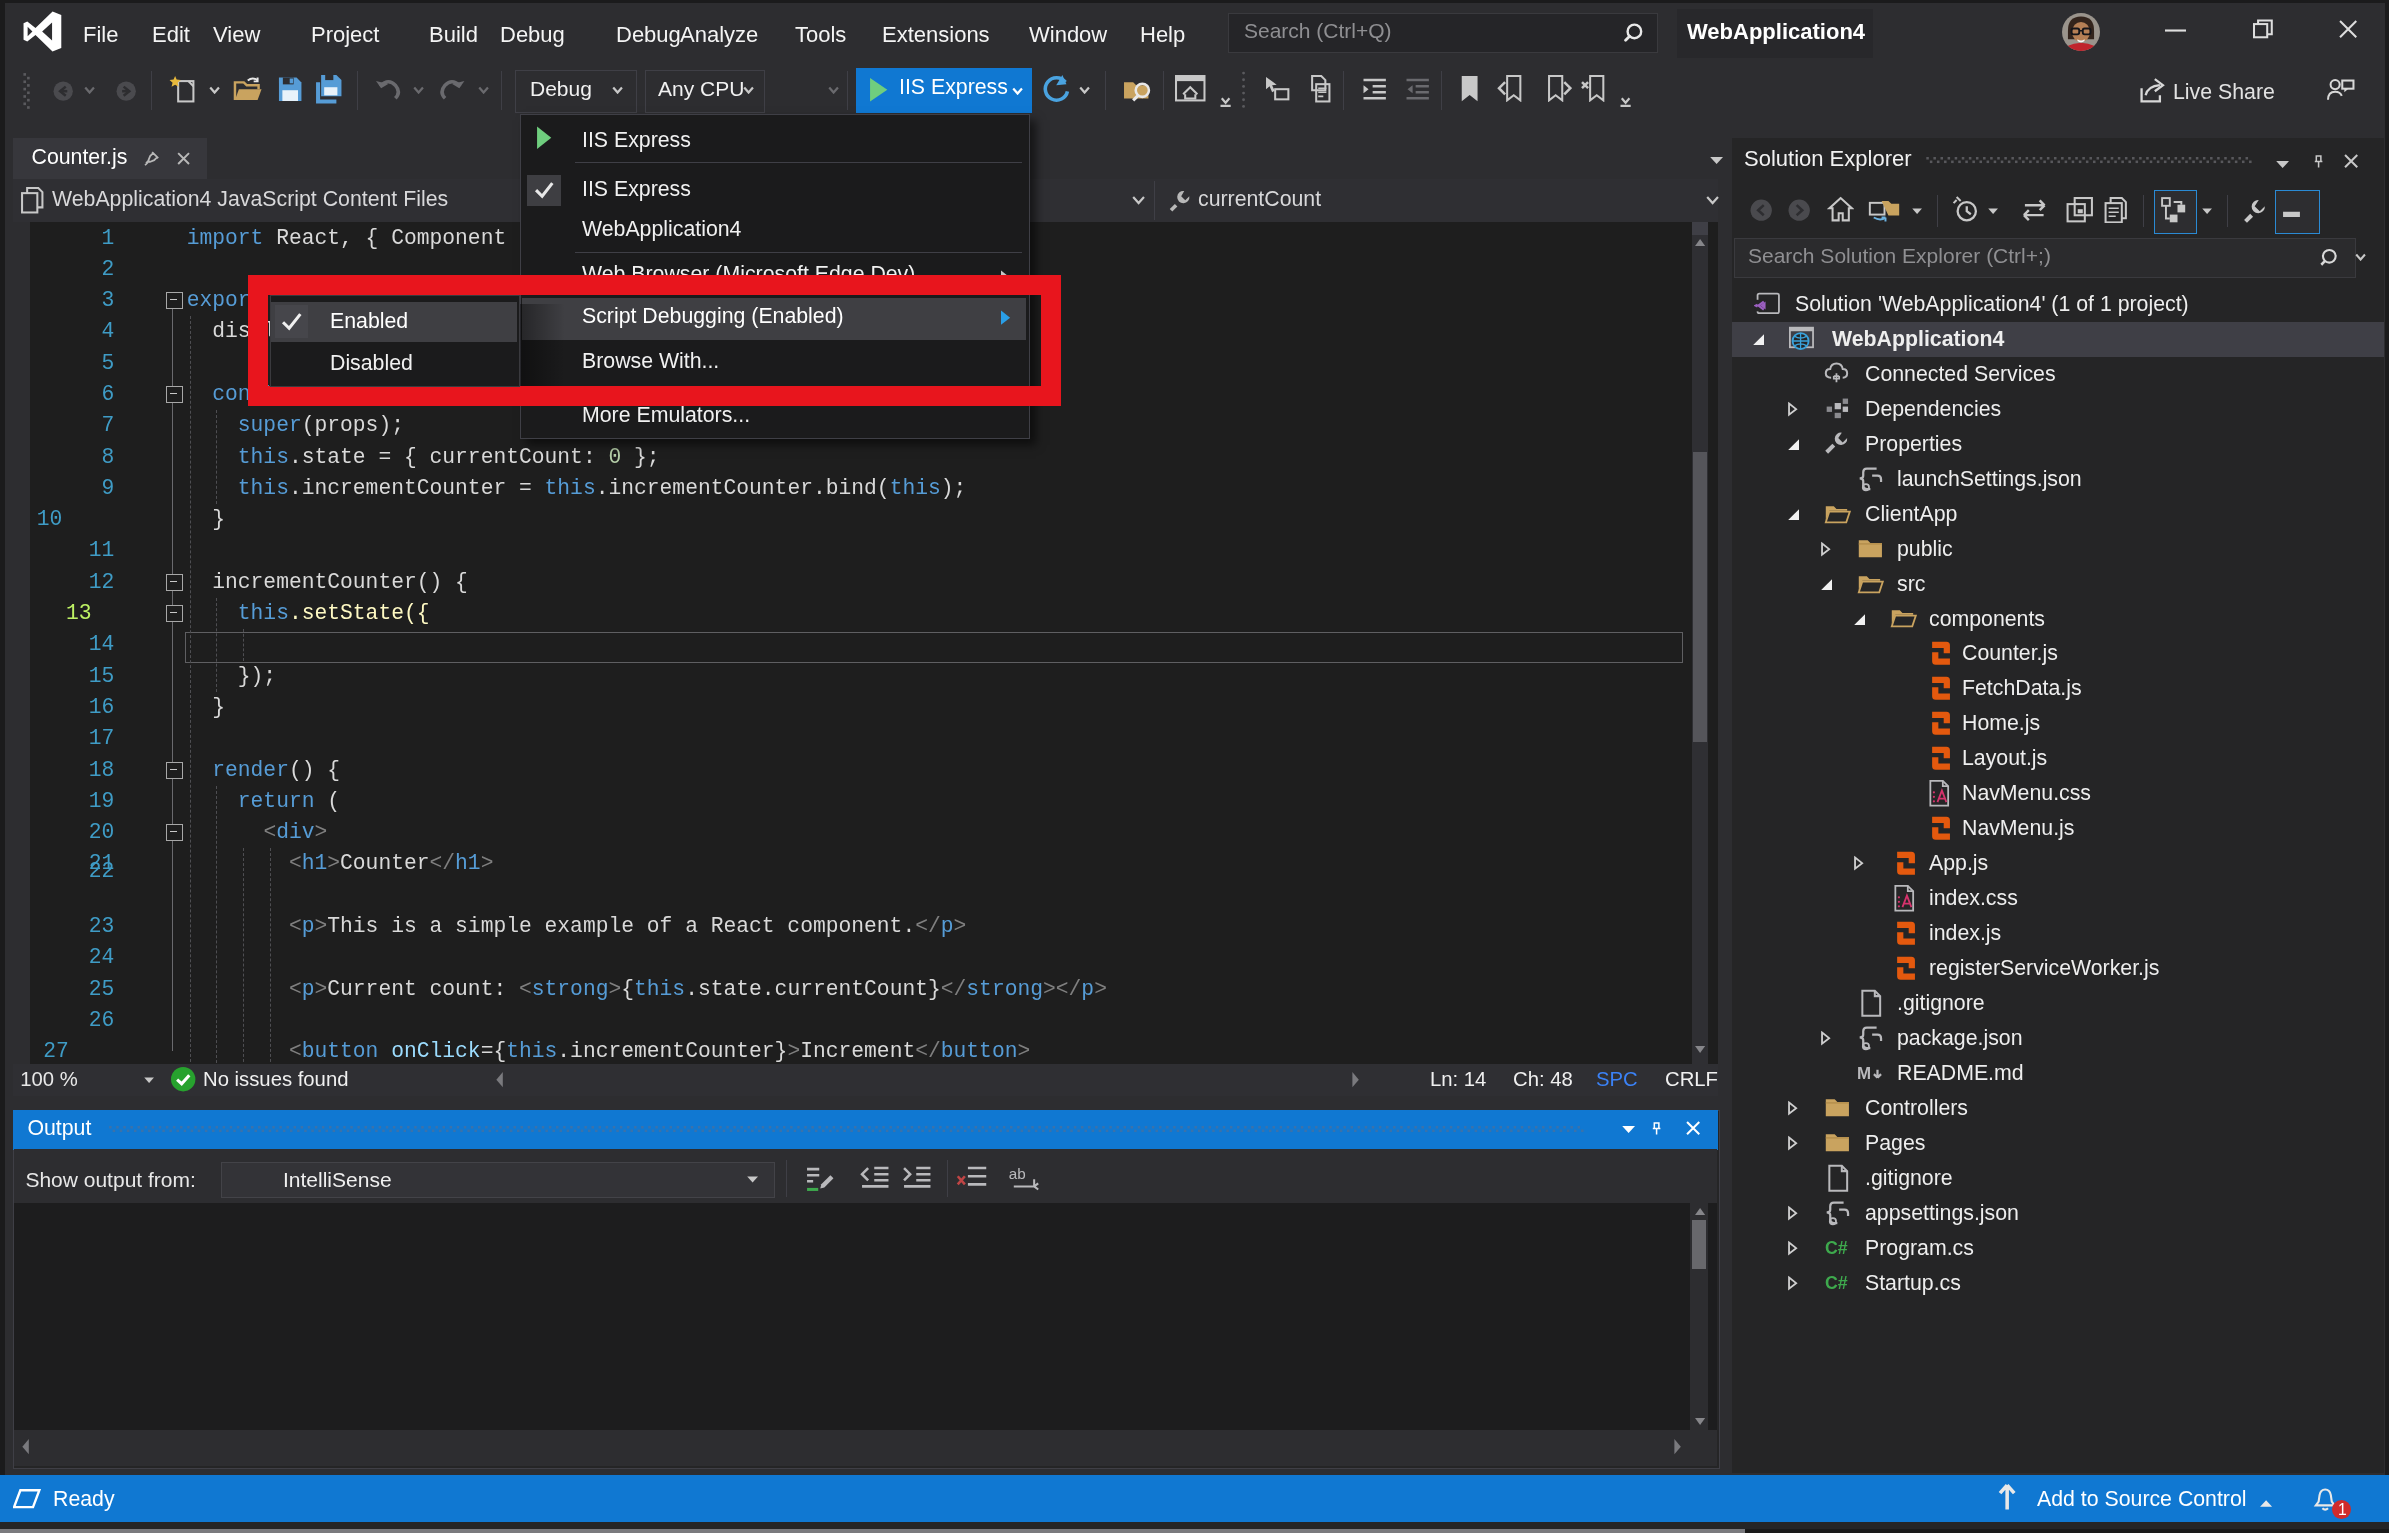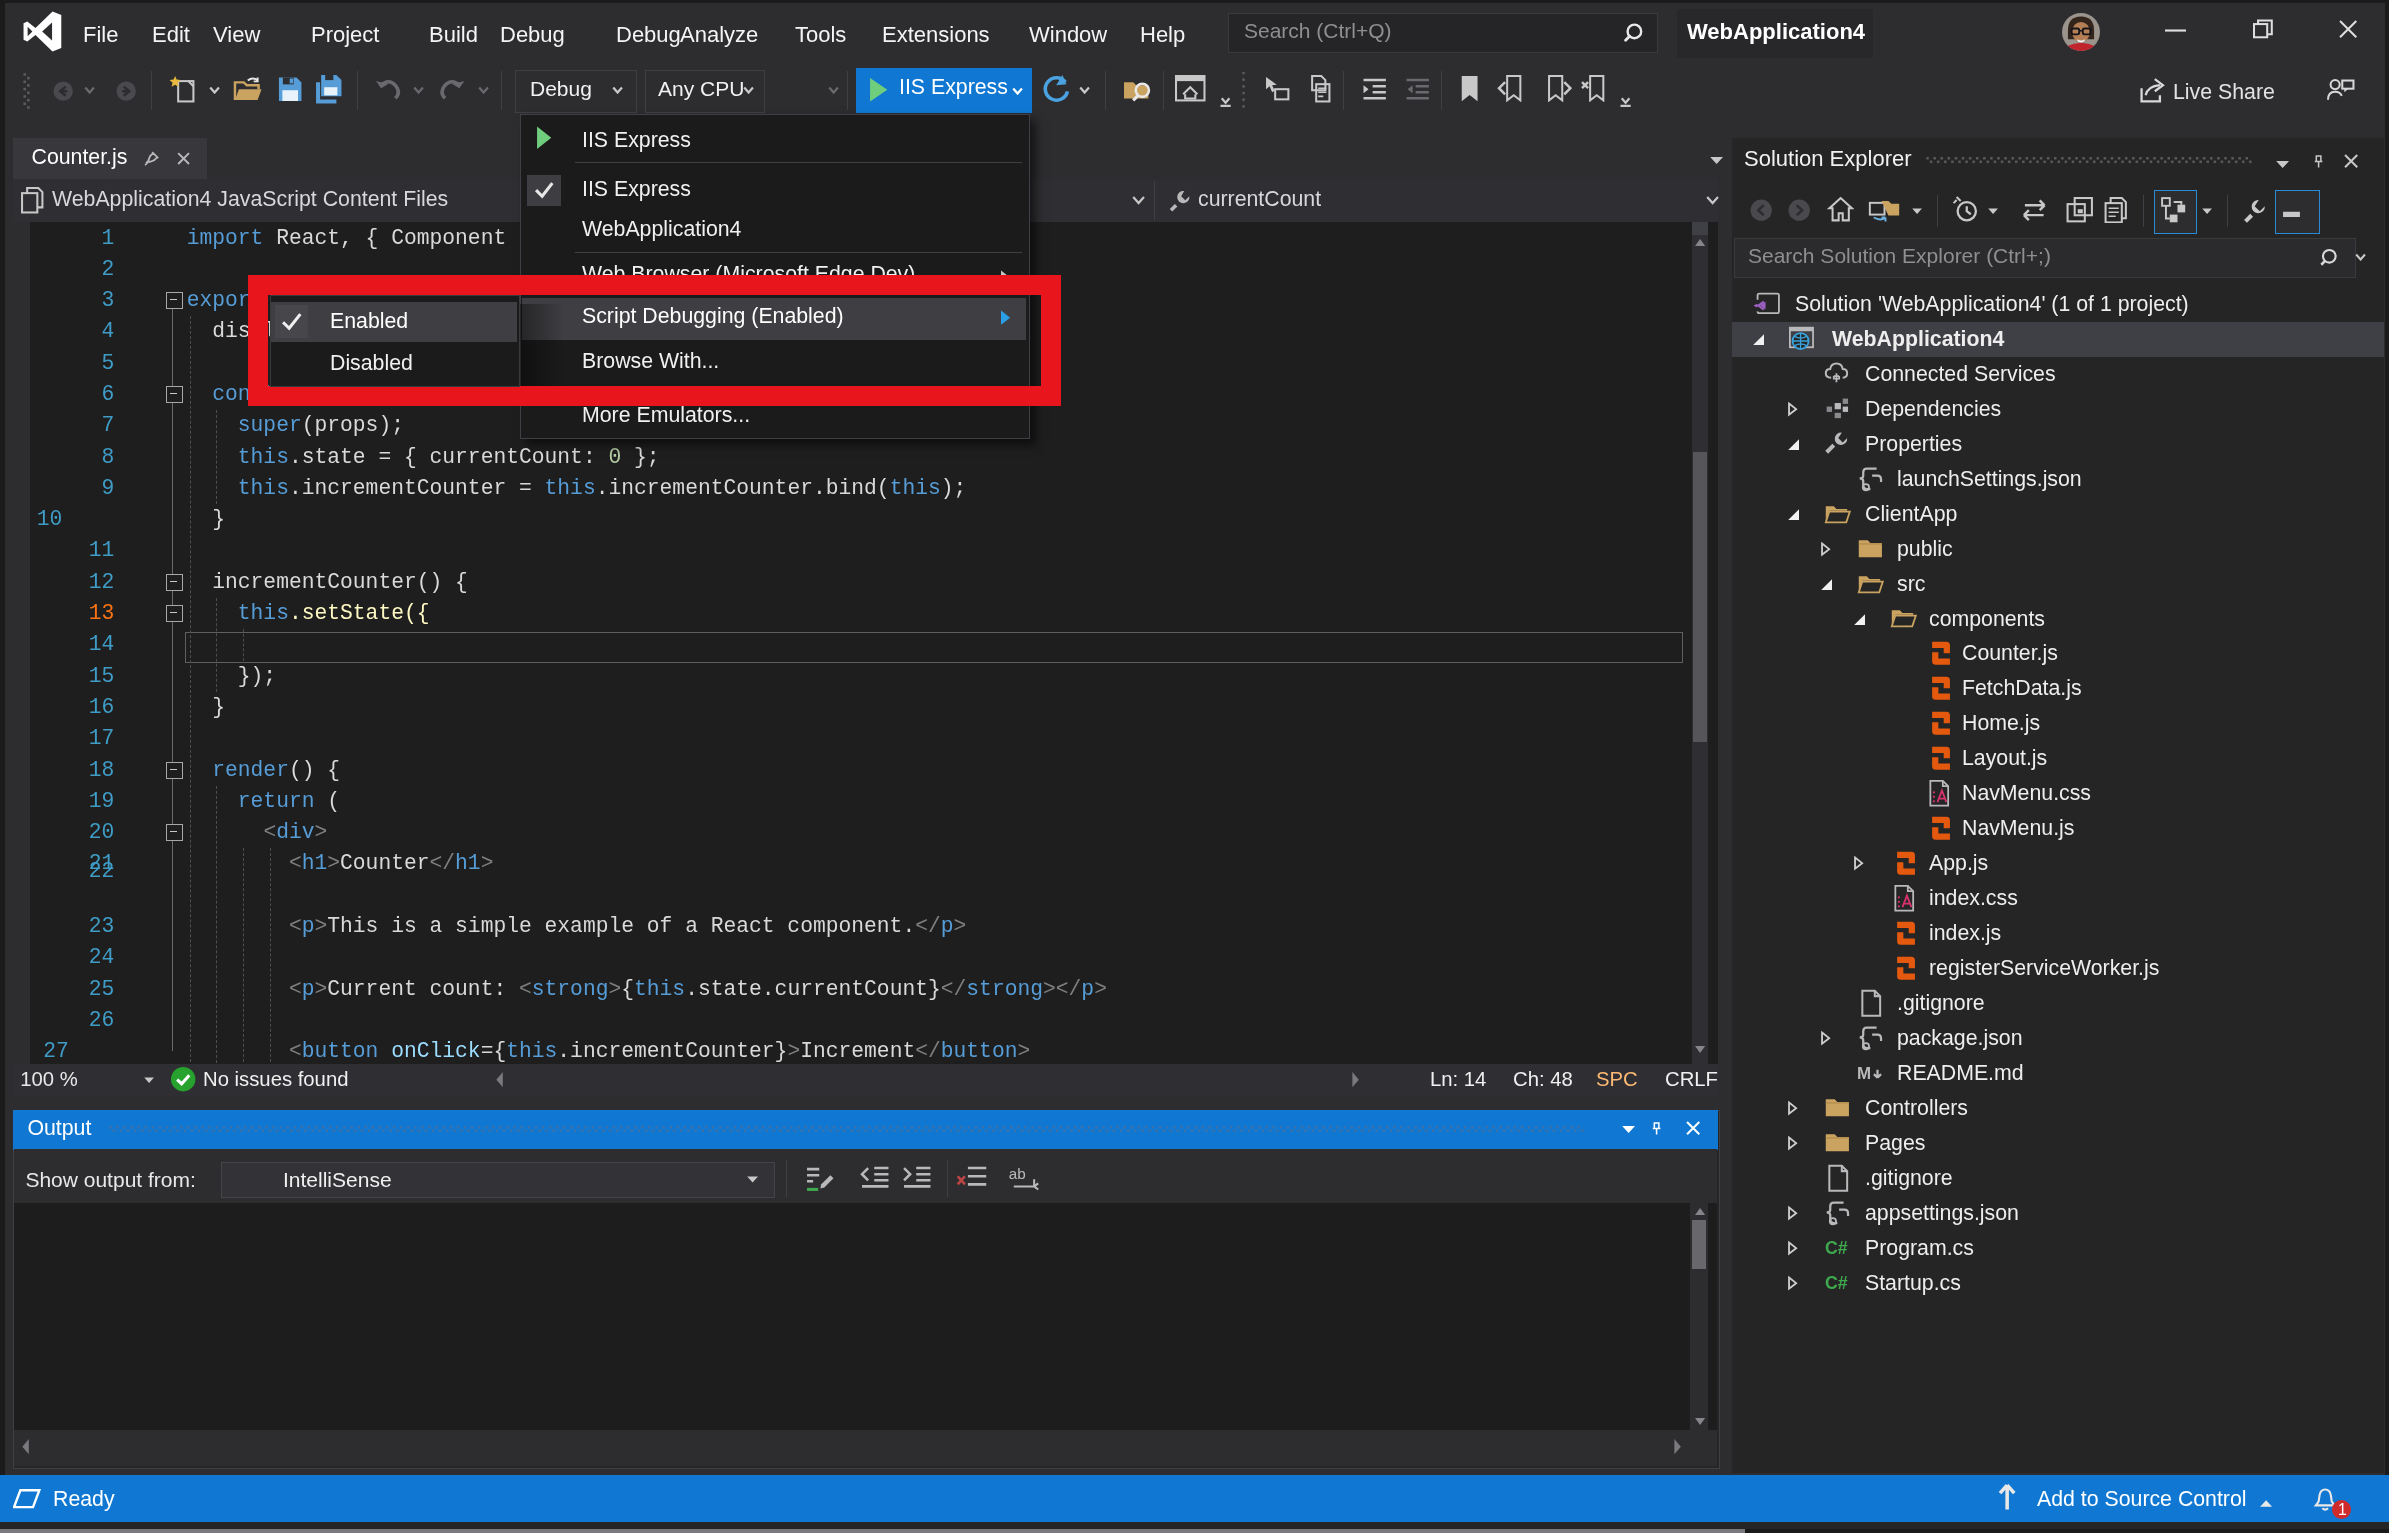--- a/index.html
+++ b/index.html
@@ -292,21 +292,21 @@
       <div class="a mono" style="left:30.5px;top:63px;width:71px;height:31.5px;line-height:31.5px;font-size:21.3px;color:#3f9cc6;text-align:right">3</div>
       <div class="a mono" style="left:30.5px;top:94px;width:71px;height:31.5px;line-height:31.5px;font-size:21.3px;color:#3f9cc6;text-align:right">4</div>
       <div class="a mono" style="left:30.5px;top:126px;width:71px;height:31.5px;line-height:31.5px;font-size:21.3px;color:#3f9cc6;text-align:right">5</div>
       <div class="a mono" style="left:30.5px;top:157px;width:71px;height:31.5px;line-height:31.5px;font-size:21.3px;color:#3f9cc6;text-align:right">6</div>
       <div class="a mono" style="left:30.5px;top:188px;width:71px;height:31.5px;line-height:31.5px;font-size:21.3px;color:#3f9cc6;text-align:right">7</div>
       <div class="a mono" style="left:30.5px;top:220px;width:71px;height:31.5px;line-height:31.5px;font-size:21.3px;color:#3f9cc6;text-align:right">8</div>
       <div class="a mono" style="left:30.5px;top:251px;width:71px;height:31.5px;line-height:31.5px;font-size:21.3px;color:#3f9cc6;text-align:right">9</div>
       <div class="a mono" style="left:24px;top:282px;width:71px;height:31.5px;line-height:31.5px;font-size:21.3px;color:#3f9cc6;">10</div>
       <div class="a mono" style="left:30.5px;top:313px;width:71px;height:31.5px;line-height:31.5px;font-size:21.3px;color:#3f9cc6;text-align:right">11</div>
       <div class="a mono" style="left:30.5px;top:345px;width:71px;height:31.5px;line-height:31.5px;font-size:21.3px;color:#3f9cc6;text-align:right">12</div>
-      <div class="a mono" style="left:30.5px;top:376px;width:71px;height:31.5px;line-height:31.5px;font-size:21.3px;color:#f97316;text-align:right">13</div>
+      <div class="a mono" style="left:30.5px;top:376px;width:71px;height:31.5px;line-height:31.5px;font-size:21.3px;color:#bef264;text-align:center">13</div>
       <div class="a mono" style="left:30.5px;top:407px;width:71px;height:31.5px;line-height:31.5px;font-size:21.3px;color:#3f9cc6;text-align:right">14</div>
       <div class="a mono" style="left:30.5px;top:439px;width:71px;height:31.5px;line-height:31.5px;font-size:21.3px;color:#3f9cc6;text-align:right">15</div>
       <div class="a mono" style="left:30.5px;top:470px;width:71px;height:31.5px;line-height:31.5px;font-size:21.3px;color:#3f9cc6;text-align:right">16</div>
       <div class="a mono" style="left:30.5px;top:501px;width:71px;height:31.5px;line-height:31.5px;font-size:21.3px;color:#3f9cc6;text-align:right">17</div>
       <div class="a mono" style="left:30.5px;top:533px;width:71px;height:31.5px;line-height:31.5px;font-size:21.3px;color:#3f9cc6;text-align:right">18</div>
       <div class="a mono" style="left:30.5px;top:564px;width:71px;height:31.5px;line-height:31.5px;font-size:21.3px;color:#3f9cc6;text-align:right">19</div>
       <div class="a mono" style="left:30.5px;top:595px;width:71px;height:31.5px;line-height:31.5px;font-size:21.3px;color:#3f9cc6;text-align:right">20</div>
       <div class="a mono" style="left:30.5px;top:626px;width:71px;height:31.5px;line-height:31.5px;font-size:21.3px;color:#3f9cc6;text-align:right">21</div>
       <div class="a mono" style="left:30.5px;top:634px;width:71px;height:31.5px;line-height:31.5px;font-size:21.3px;color:#3f9cc6;text-align:right">22</div>
       <div class="a mono" style="left:30.5px;top:689px;width:71px;height:31.5px;line-height:31.5px;font-size:21.3px;color:#3f9cc6;text-align:right">23</div>
@@ -354,21 +354,21 @@
     </svg>
     <div class="a tx" style="left:203px;top:1068px;font-size:20.3px;color:#f0f0f0;">No issues found</div>
     <svg class="a" style="left:494px;top:1071px;" width="11.2" height="17.3" viewBox="0 0 20 32">
       <path d="M16 2 L4 16 L16 30" fill="#7a7a7e"></path>
     </svg>
     <svg class="a" style="left:1350px;top:1071px;" width="11.2" height="17.3" viewBox="0 0 20 32">
       <path d="M4 2 L16 16 L4 30" fill="#7a7a7e"></path>
     </svg>
     <div class="a tx" style="left:1430px;top:1068px;font-size:20.3px;color:#f0f0f0;">Ln: 14</div>
     <div class="a tx" style="left:1513px;top:1068px;font-size:20.3px;color:#f0f0f0;">Ch: 48</div>
-    <div class="a tx" style="left:1596px;top:1068px;font-size:20.3px;color:#fdba74;">SPC</div>
+    <div class="a tx" style="left:1596px;top:1068px;font-size:20.3px;color:#3b82f6;">SPC</div>
     <div class="a tx" style="left:1665px;top:1068px;font-size:20.3px;color:#f0f0f0;">CRLF</div>
     <div class="a" style="left:12.7px;top:1110px;width:1705px;height:357px;background:#252526;border:1px solid #3f3f46"></div>
     <div class="a" style="left:12.7px;top:1110px;width:1705px;height:40px;background:#1078d2"></div>
     <div class="a tx" style="left:27.4px;top:1116px;font-size:21.3px;color:#ffffff;">Output</div>
     <svg class="a" style="left:107px;top:1126px;" width="1504" height="7.1" viewBox="0 0 2960 14">
       <rect x="0" y="0" width="5" height="5" fill="#3a72ab"></rect>
       <rect x="7" y="7" width="5" height="5" fill="#3a72ab"></rect>
       <rect x="14" y="0" width="5" height="5" fill="#3a72ab"></rect>
       <rect x="21" y="7" width="5" height="5" fill="#3a72ab"></rect>
       <rect x="28" y="0" width="5" height="5" fill="#3a72ab"></rect>

